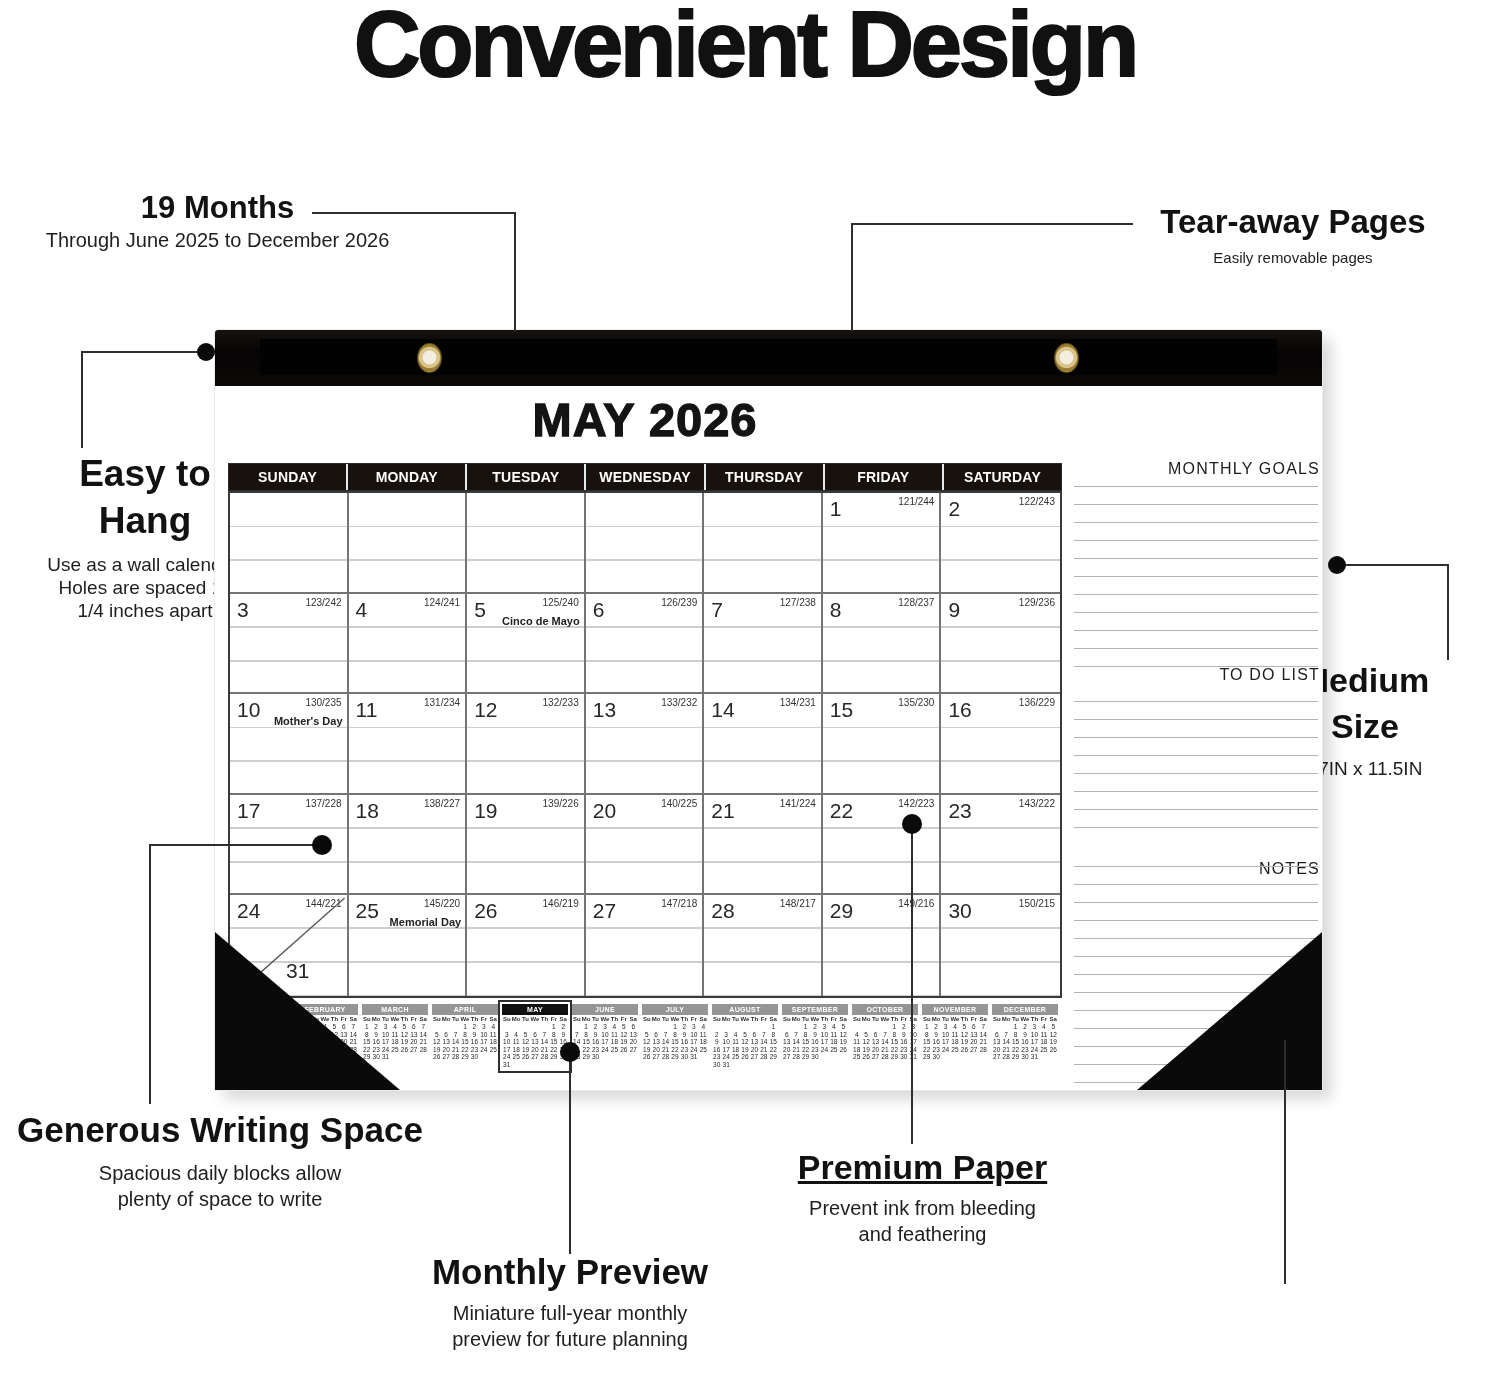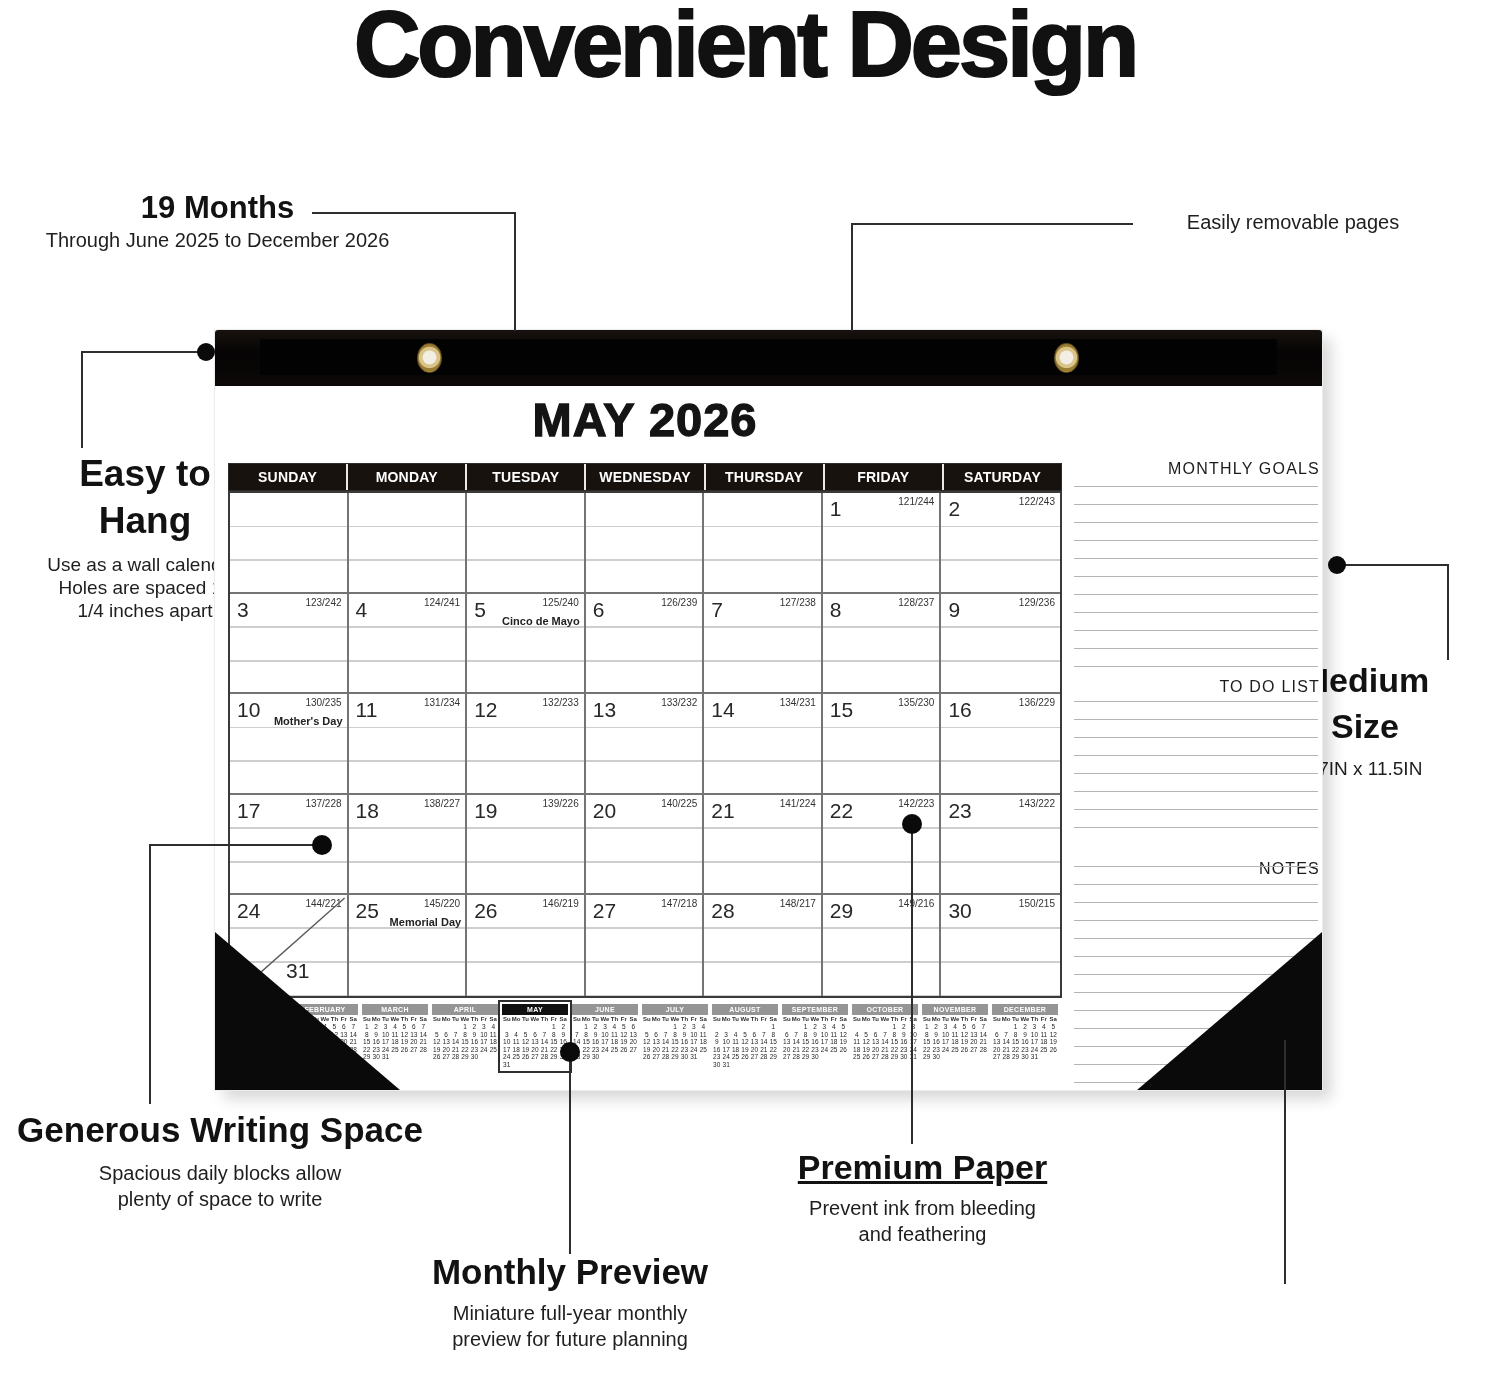--- a/index.html
+++ b/index.html
@@ -14,21 +14,21 @@
 
   
   .co { position:absolute; text-align:center; }
   .co-h  { font-weight:bold; color:#121212; }
   .co-d  { color:#1e1e1e; }
   .co-months19 { left:15px; top:190px; width:405px; }
   .co-months19 .co-h { font-size:31px; }
   .co-months19 .co-d { font-size:20px; margin-top:3px; }
   .co-tearaway { left:1123px; top:203px; width:340px; }
   .co-tearaway .co-h { font-size:33px; }
-  .co-tearaway .co-d { font-size:20px; margin-top:8px; }
+  .co-tearaway .co-d { font-size:15px; margin-top:8px; }
   .co-easyhang { left:8px; top:450px; width:200px;margin-left:37px; }
   .co-easyhang .co-h { font-size:37px; line-height:1.28; }
   .co-easyhang .co-d { font-size:19px; margin-top:8px; line-height:1.22; }
   .co-medium { left:1291px; top:658px; width:148px; }
   .co-medium .co-h { font-size:34px; line-height:1.35; }
   .co-medium .co-d { font-size:19px; margin-top:8px; }
   .co-writing { left:0px; top:1110px; width:440px; }
   .co-writing .co-h { font-size:35px; }
   .co-writing .co-d { font-size:20px; margin-top:10px; line-height:1.3; }
   .co-preview { left:400px; top:1252px; width:340px; }
@@ -109,20 +109,21 @@
 
 <div class="canvas">
 
   <div class="main-title">Convenient Design</div>
 
   <div class="co co-months19">
     <div class="co-h">19 Months</div>
     <div class="co-d">Through June 2025 to December 2026</div>
   </div>
   <div class="co co-tearaway">
+    <div class="co-h">Tear-away Pages</div>
     <div class="co-d">Easily removable pages</div>
   </div>
   <div class="co co-easyhang">
     <div class="co-h">
       <div>Easy to</div>
       <div>Hang</div>
     </div>
     <div class="co-d">Use as a wall calendar. Holes are spaced 11 1/4 inches apart</div>
   </div>
   <div class="co co-medium">
@@ -310,21 +311,21 @@
         <div class="sbline" style="top: 44px;"></div>
         <div class="sbline" style="top: 62px;"></div>
         <div class="sbline" style="top: 80px;"></div>
         <div class="sbline" style="top: 98px;"></div>
         <div class="sbline" style="top: 116px;"></div>
         <div class="sbline" style="top: 134px;"></div>
         <div class="sbline" style="top: 152px;"></div>
         <div class="sbline" style="top: 170px;"></div>
         <div class="sbline" style="top: 188px;"></div>
         <div class="sbline" style="top: 206px;"></div>
-        <div class="sbtitle" style="top: 218px;">TO DO LIST</div>
+        <div class="sbtitle" style="top: 206px;">TO DO LIST</div>
         <div class="sbline" style="top: 241px;"></div>
         <div class="sbline" style="top: 259px;"></div>
         <div class="sbline" style="top: 277px;"></div>
         <div class="sbline" style="top: 295px;"></div>
         <div class="sbline" style="top: 313px;"></div>
         <div class="sbline" style="top: 331px;"></div>
         <div class="sbline" style="top: 349px;"></div>
         <div class="sbline" style="top: 367px;"></div>
         <div class="sbtitle" style="top: 400px;">NOTES</div>
         <div class="sbline" style="top: 406px;"></div>

